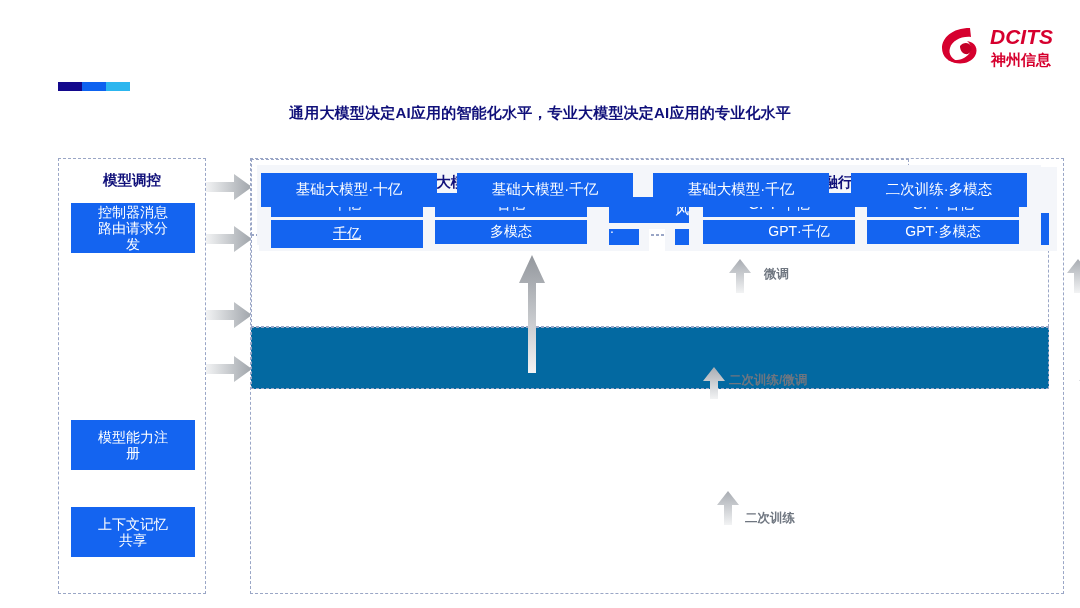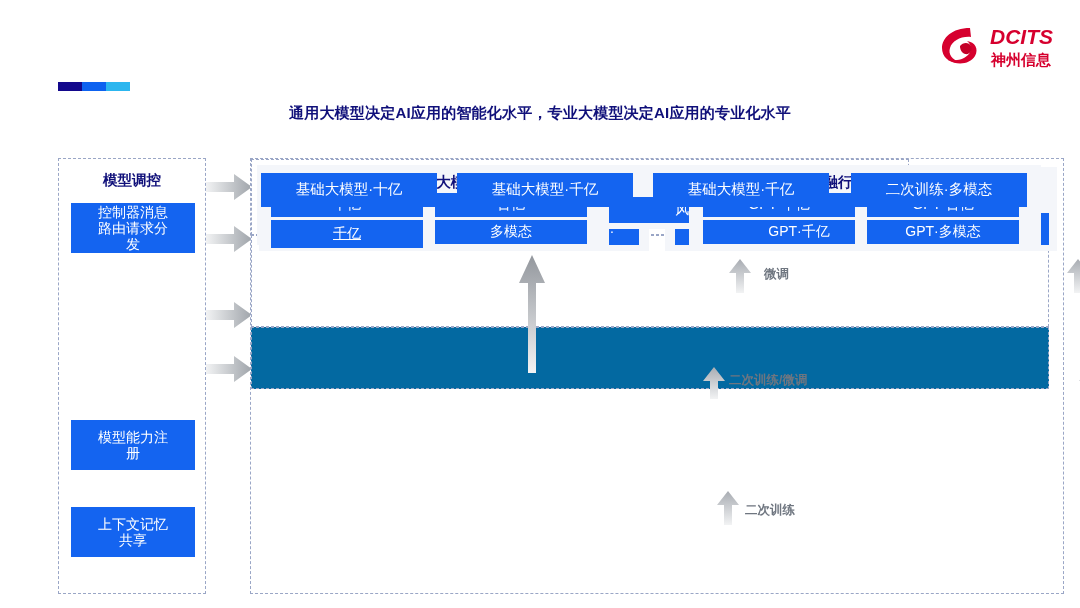--- a/index.html
+++ b/index.html
@@ -141,21 +141,21 @@
   .ua-mid-fine   { left: 478px; top: 100px; width: 22px; height: 34px; }
   .lbl-fine      { left: 506px; top: 108px; margin-left: 7px; }
 
   .ua-gen        { left: 816px; top: 100px; width: 22px; height: 34px; }
 
   .ua-sec1       { left: 452px; top: 208px; width: 22px; height: 32px; }
   .lbl-sec1      { left: 478px; top: 214px; }
   .ua-secN       { left: 828px; top: 208px; width: 22px; height: 32px; }
 
   .ua-base       { left: 466px; top: 332px; width: 22px; height: 34px; }
-  .lbl-base      { left: 494px; top: 344px; }
+  .lbl-base      { left: 494px; top: 352px; }
 </style>
 </head>
 <body>
 
 <div class="slide">
 
 
   <div class="accent-bar">
     <i class="s0"></i>
       <i class="s1"></i>

